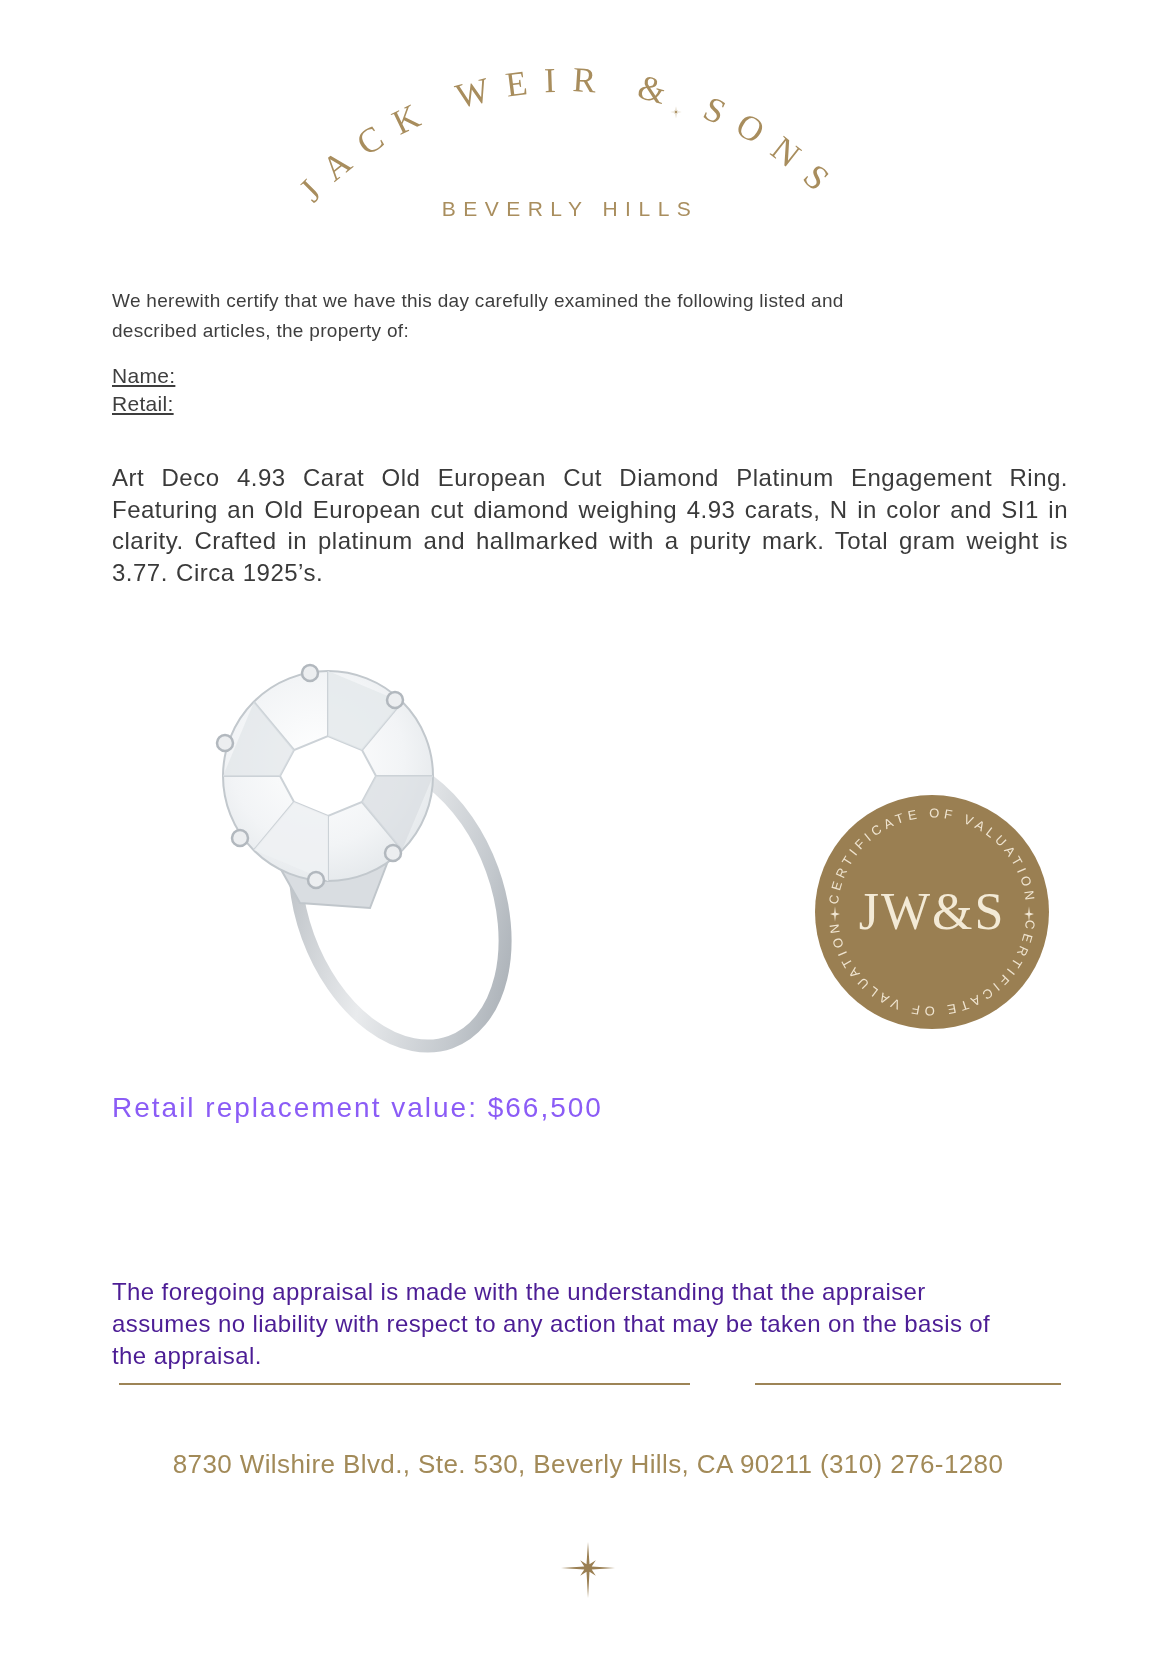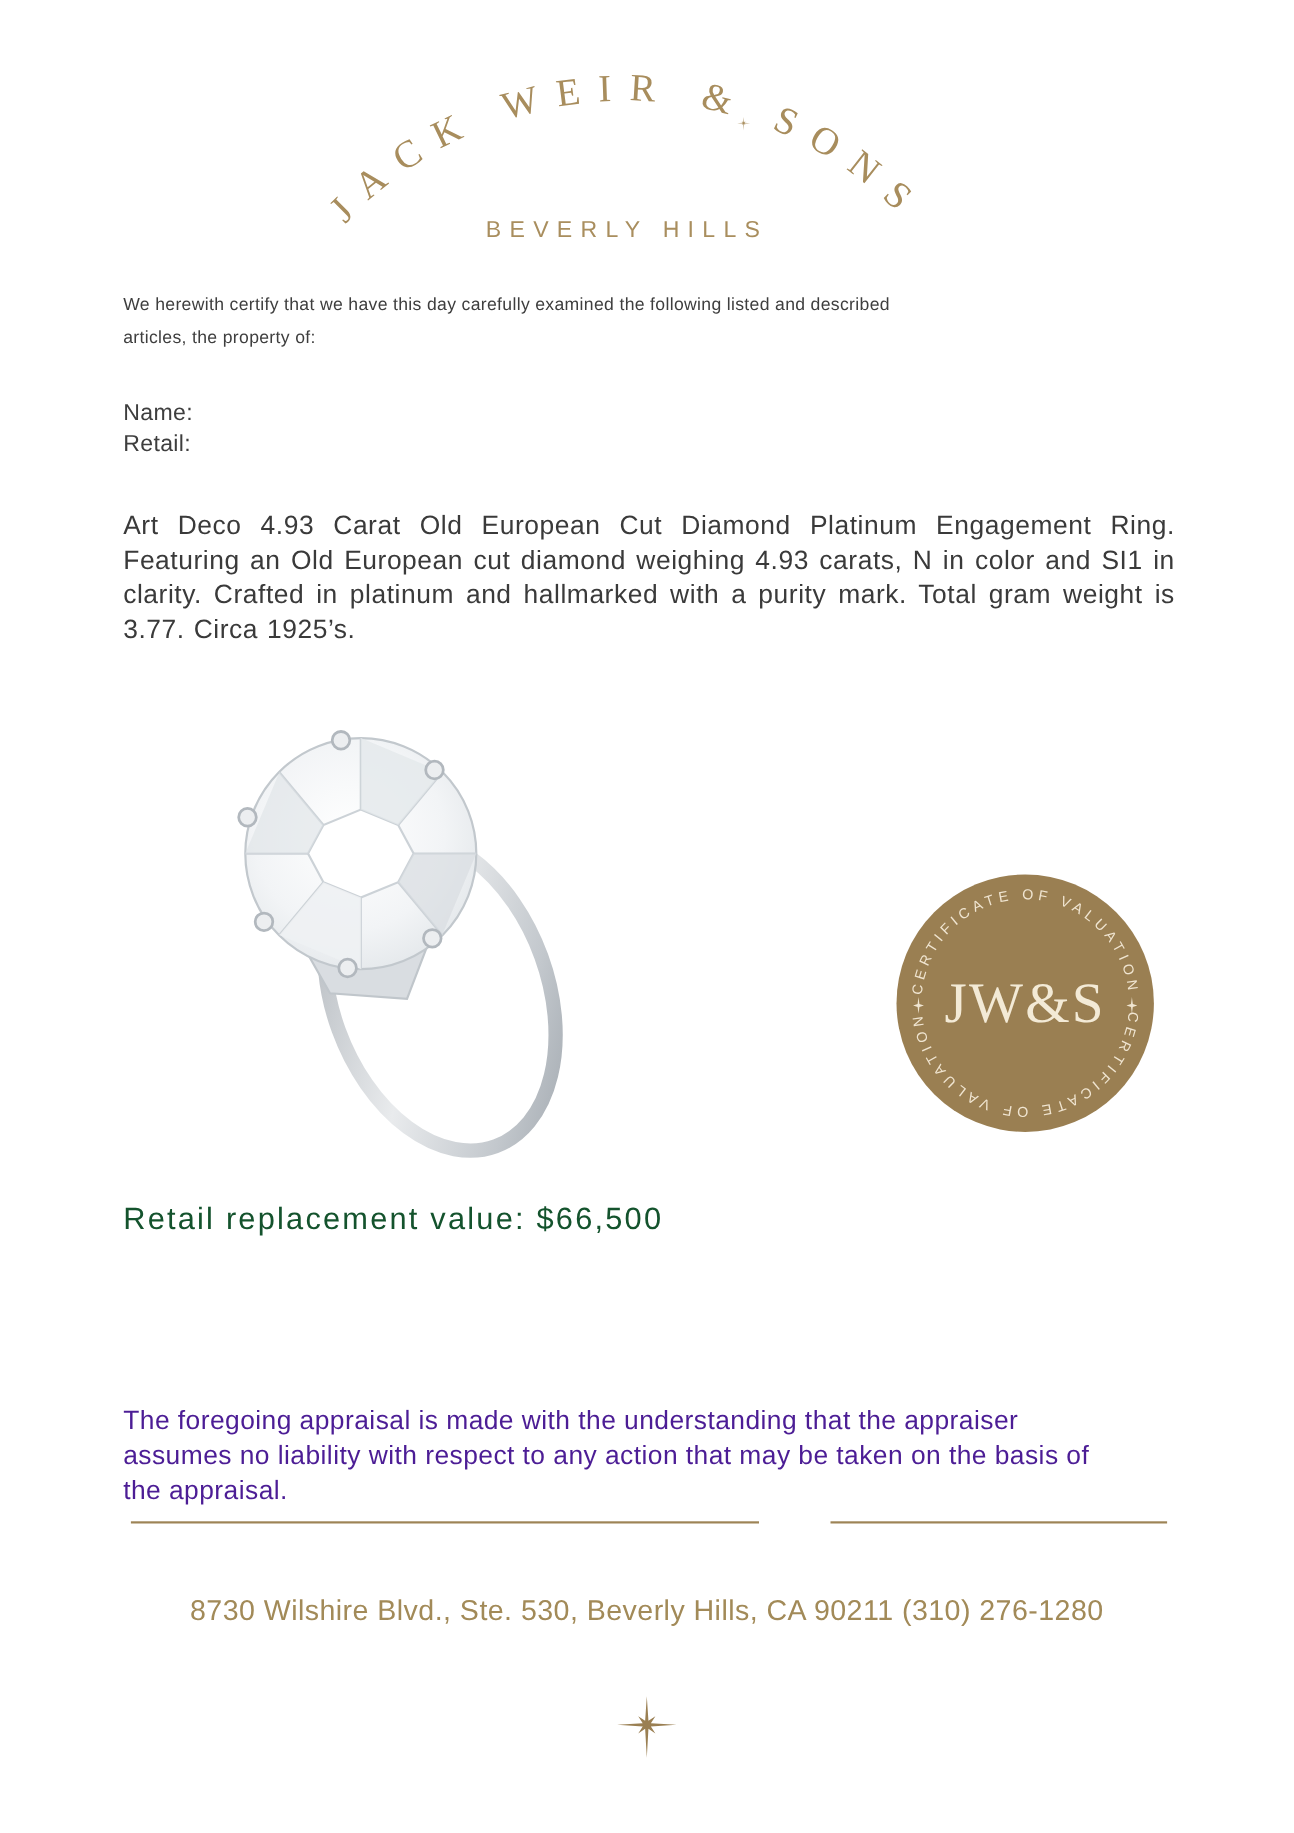--- a/index.html
+++ b/index.html
@@ -15,22 +15,22 @@
   .abs{position:absolute;}
   
   .logo-svg{left:0;top:0;width:1176px;height:250px;}
   .logo-subtitle{
     left:170px;top:197px;width:800px;
     text-align:center;
     font-size:21px;letter-spacing:7.5px;
     color:#a98e5e;
   }
   
-  .certify{left:112px;top:247px;width:740px;font-size:16px;line-height:30px;letter-spacing:0.3px;margin-top:16px;}
-  .owner{left:112px;top:362px;font-size:21px;line-height:28px;letter-spacing:0.3px;}
+  .certify{left:112px;top:270px;width:740px;font-size:19px;line-height:30px;letter-spacing:0.3px;margin-top:16px;}
+  .owner{left:112px;top:362px;font-size:21px;line-height:28px;letter-spacing:0.3px;text-decoration:underline;}
   
   .description{
     left:112px;top:438px;width:956px;
     font-size:24px;line-height:31.5px;
     letter-spacing:0.5px;word-spacing:1px;
     text-align:justify;
     color:#3a3a3a;
   }
   
   .ring-svg{left:148px;top:608px;width:460px;height:450px;}
@@ -40,21 +40,21 @@
     font-family:"Liberation Sans",sans-serif;
     font-size:13px;letter-spacing:4.2px;
     fill:#f0e5d1;
   }
   .seal-monogram{
     font-family:"Liberation Serif",serif;
     font-size:52px;letter-spacing:2px;
     fill:#f3ead6;
   }
   
-  .retail{left:112px;top:1092px;font-size:28px;letter-spacing:2px;color:#14532d;}
+  .retail{left:112px;top:1092px;font-size:28px;letter-spacing:2px;color:#8b5cf6;}
   .disclaimer{left:112px;top:1252px;width:900px;font-size:24px;line-height:32px;letter-spacing:0.4px;color:#4c1d95;}
   
   .sig-line{height:0;border-top:2px solid #9d8456;top:1383px;}
   .sig-left{left:119px;width:571px;}
   .sig-right{left:755px;width:306px;}
   
   .footer-address{
     left:0;top:1438px;width:1176px;
     text-align:center;
     font-size:26px;letter-spacing:0.4px;

